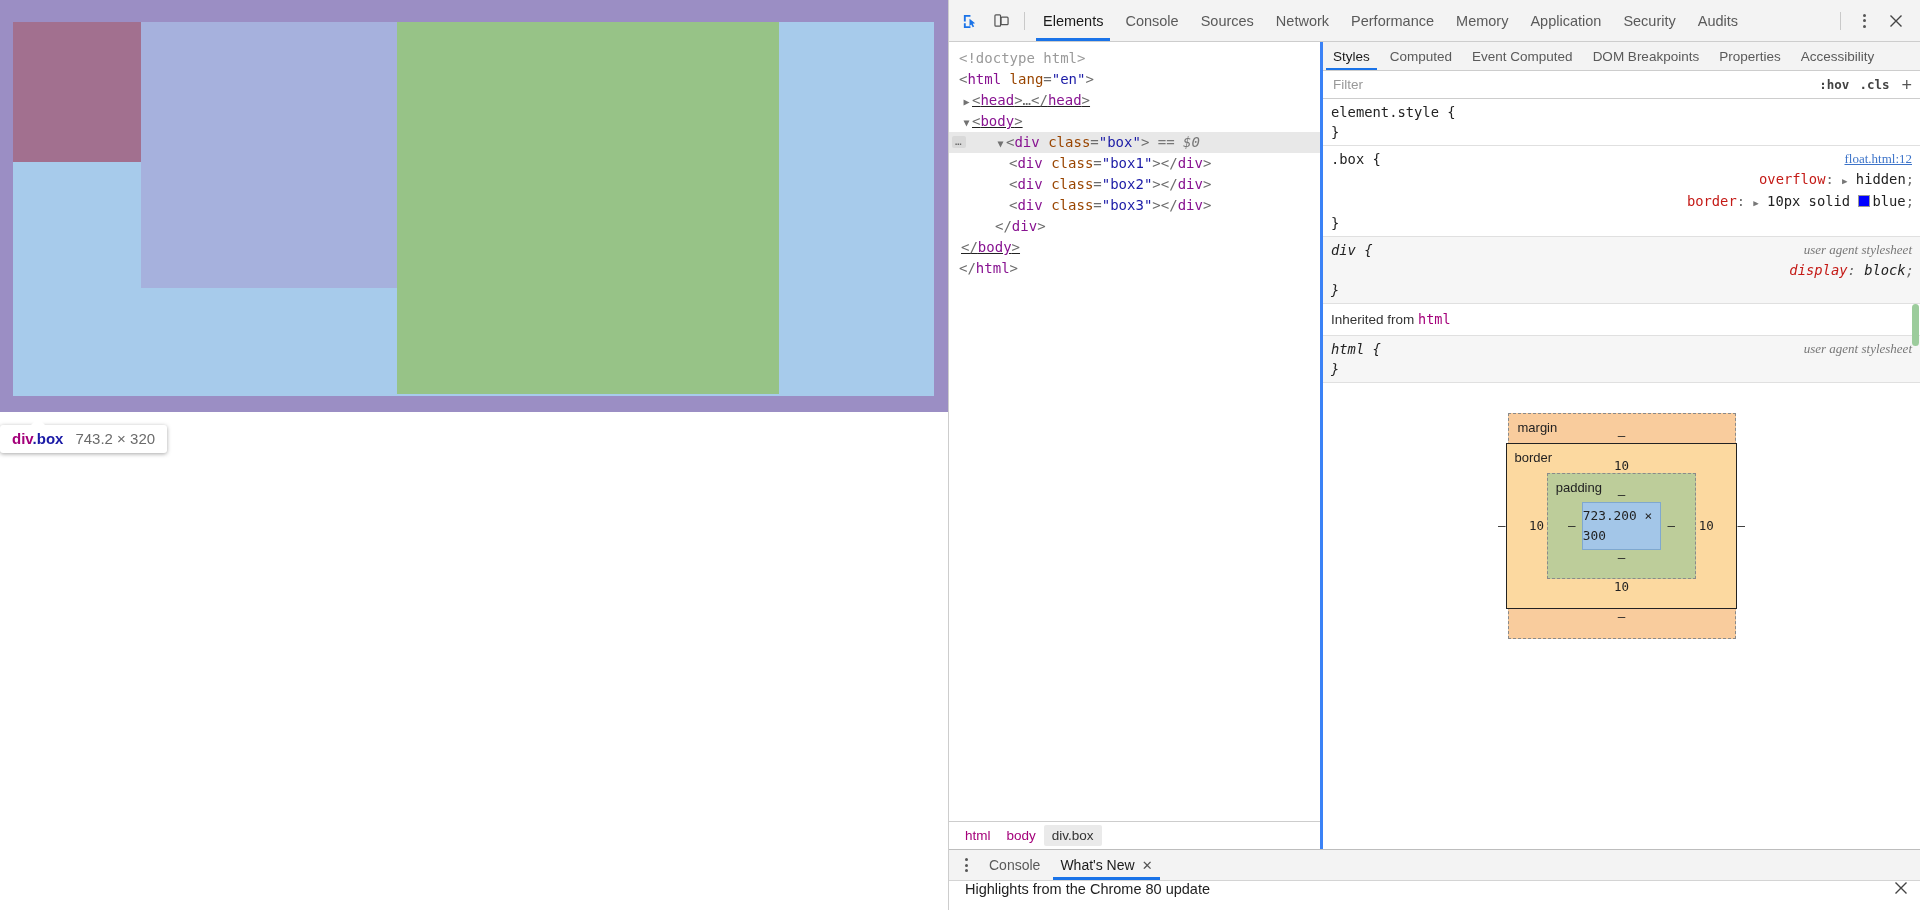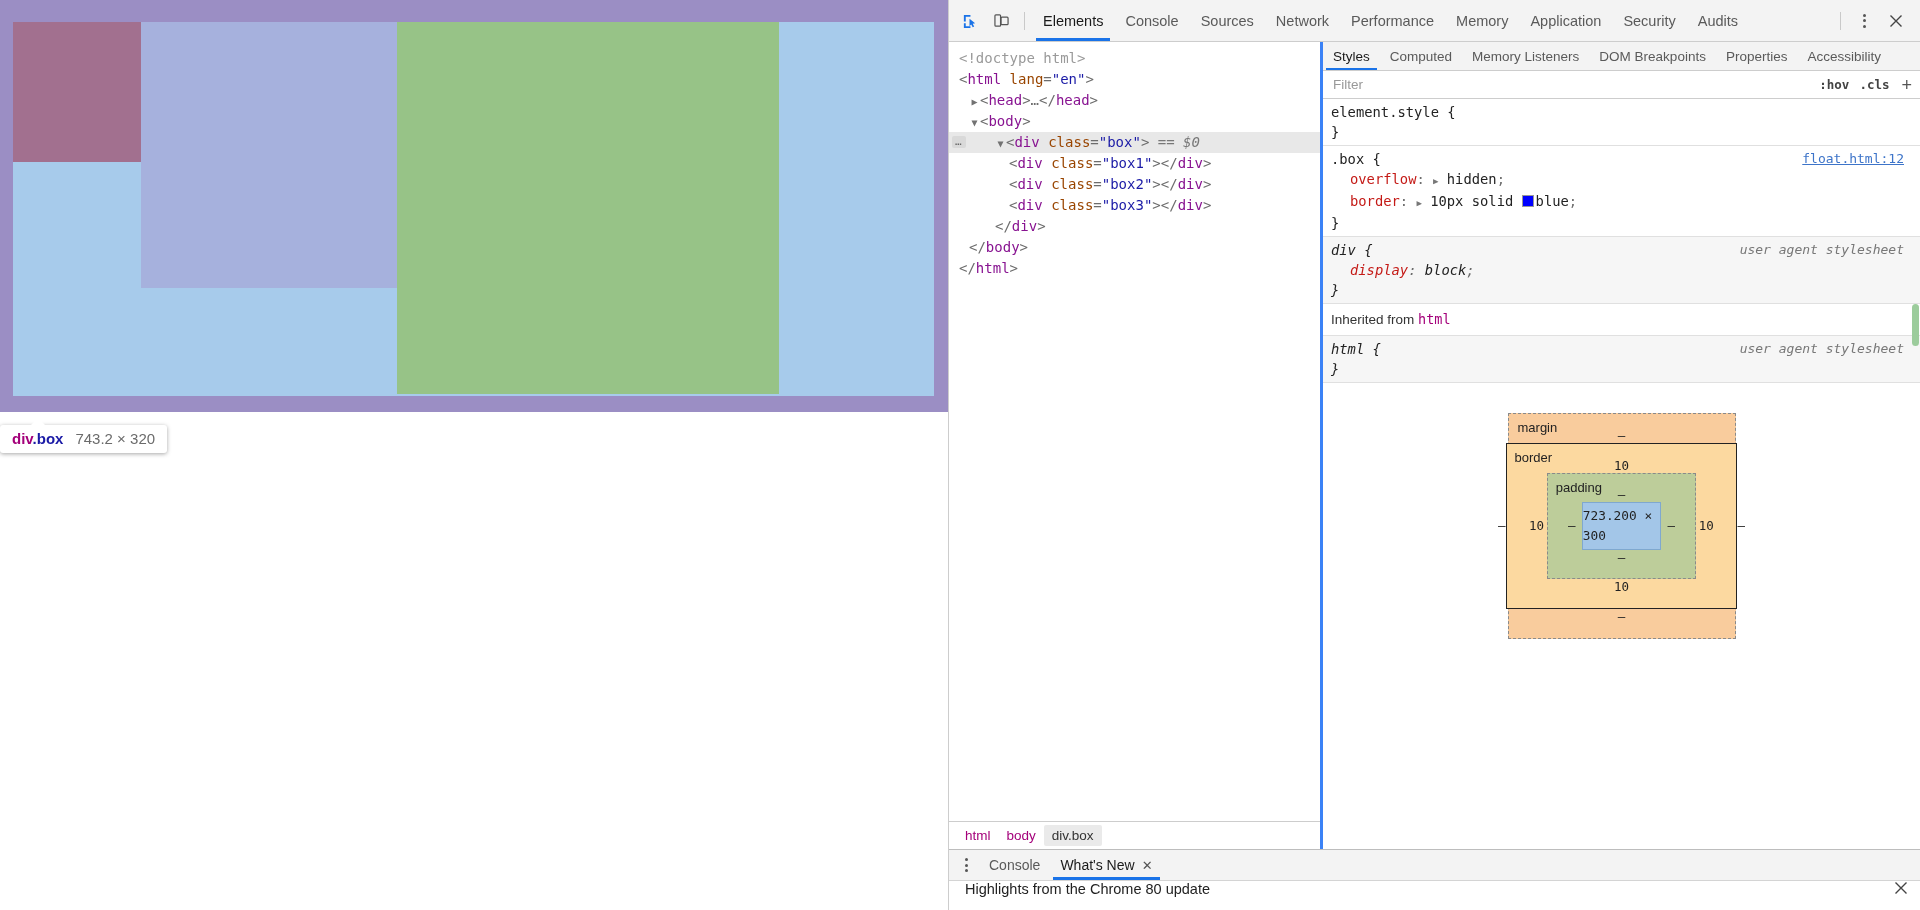--- a/index.html
+++ b/index.html
@@ -129,21 +129,21 @@
     font-size: 11px; line-height: 12px; padding: 0 3px; letter-spacing: 1px;
   }
   .tw { display: inline-block; width: 11px; color: #727272; font-size: 10px; text-align: center; }
   .punc  { color: #6c6c6c; }
   .tagn  { color: #881391; }
   .attrn { color: #994500; }
   .attrv { color: #1a1aa6; }
   .comment { color: #9a9a9a; }
   .dollar { color: #777; font-style: italic; }
   .ind1 { padding-left: 10px; }
-  .ind2 { padding-left: 20px; }
+  .ind2 { padding-left: 12px; text-decoration: underline; }
   .ind3 { padding-left: 46px; }
   .ind4 { padding-left: 60px; }
 
   
   .crumbs {
     height: 27px; min-height: 27px;
     border-top: 1px solid #cdcdcd;
     display: flex; align-items: center;
     font-size: 13.5px; padding-left: 8px; background: #fff;
   }
@@ -184,26 +184,26 @@
   .f-plus { font-size: 18px; color: #555; margin-left: 12px; line-height: 1; }
 
   .rules {
     flex: 1; overflow: hidden; position: relative;
     font-family: "DejaVu Sans Mono", monospace;
     font-size: 13.8px; line-height: 20px; color: #222;
   }
   .rule { padding: 3px 6px 3px 8px; border-bottom: 1px solid #e0e0e0; position: relative; }
   .rule.ua { background: #f6f6f6; font-style: italic; }
   .rule .origin {
-    position: absolute; right: 16px; top: 3px;
-    font-size: 13px; color: #777; font-style: italic;
+    position: absolute; right: 8px; top: 3px;
+    font-size: 13px; color: #777; font-style: italic; font-family: Liberation Serif, serif;
   }
   .rule .origin.link { color: #3d74c9; text-decoration: underline; font-style: normal; }
   .sel-name { color: #222; }
-  .decl { padding-left: 19px; }
+  .decl { padding-left: 19px; text-align: right; }
   .prop { color: #c41a16; }
   .val { color: #222; }
   .val-kw { color: #222; }
   .arrow { color: #777; font-size: 9px; }
   .swatch {
     display: inline-block; width: 10px; height: 10px;
     background: #0000ff; border: 1px solid #999; vertical-align: -1px; margin-right: 2px;
   }
   .inherit-hdr {
     padding: 5px 8px; font-size: 13.5px; color: #333;
@@ -426,21 +426,21 @@
       <div class="styles-pane">
 
         <div class="styles-tabs">
           <div class="st-tab active">
               <span>Styles</span>
             </div>
           <div class="st-tab">
               <span>Computed</span>
             </div>
           <div class="st-tab">
-              <span>Memory Listeners</span>
+              <span>Event Computed</span>
             </div>
           <div class="st-tab">
               <span>DOM Breakpoints</span>
             </div>
           <div class="st-tab">
               <span>Properties</span>
             </div>
           <div class="st-tab">
               <span>Accessibility</span>
             </div>

